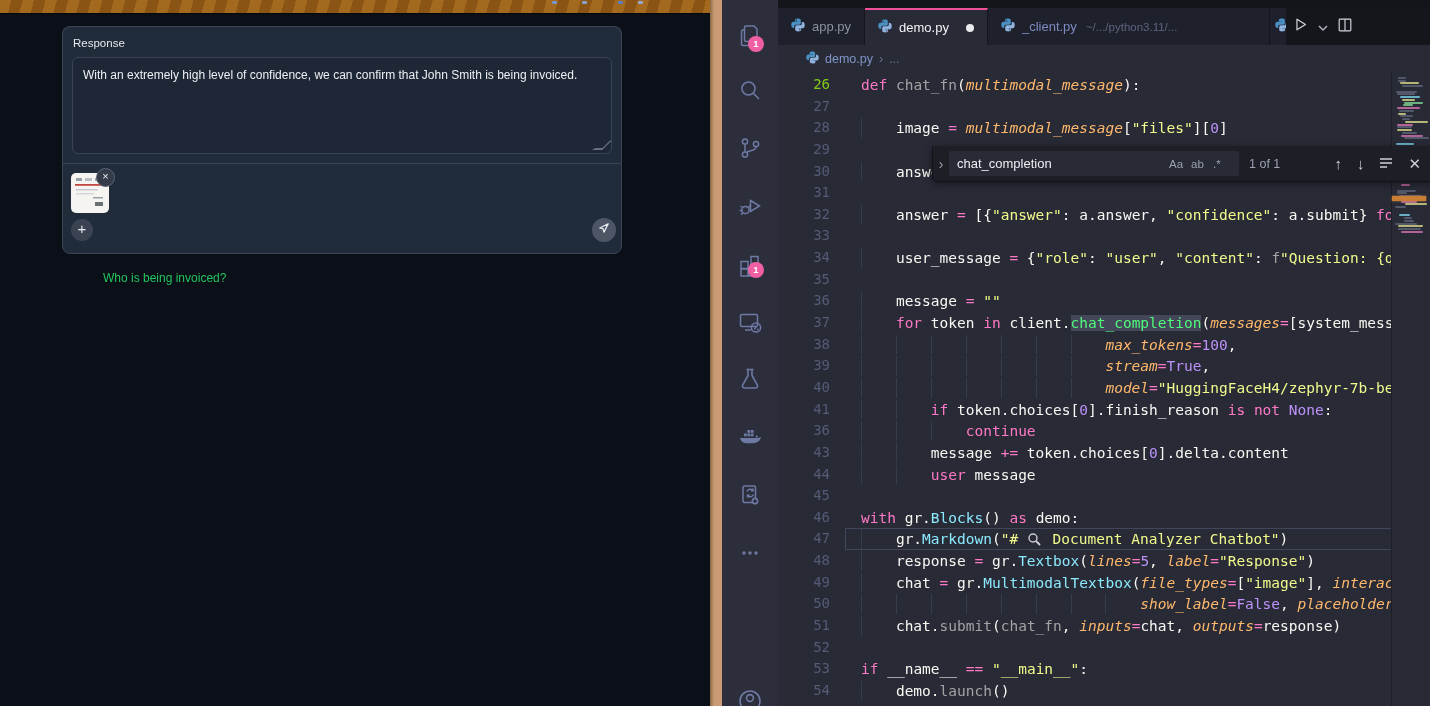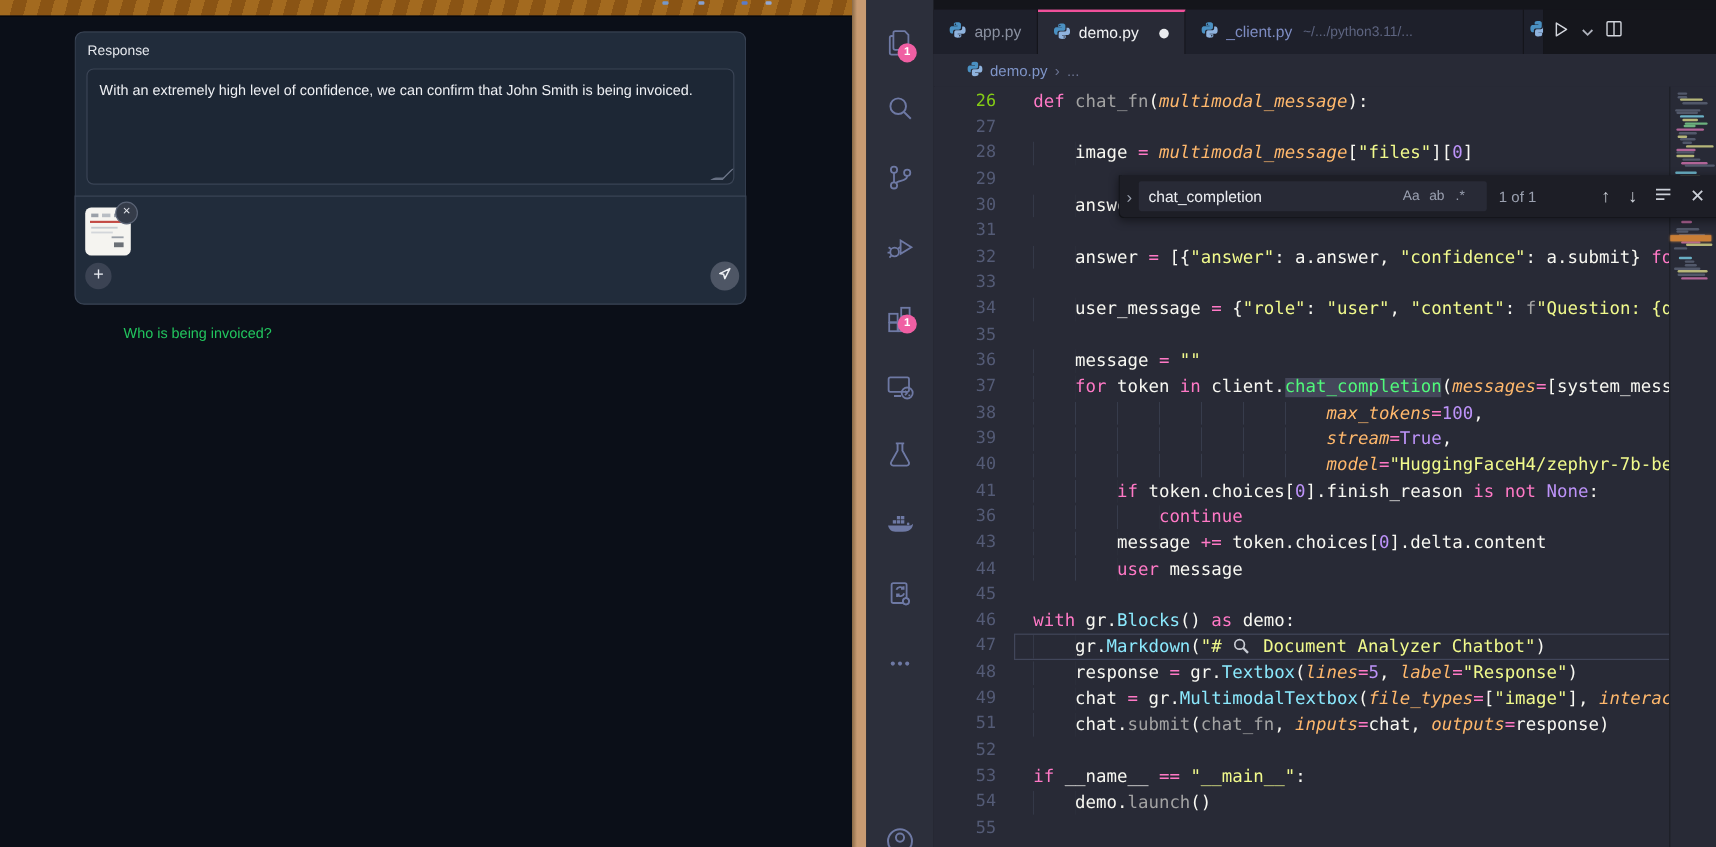--- a/index.html
+++ b/index.html
@@ -305,20 +305,21 @@
           <div class="row"><div class="ln">43</div><div class="lc"><span class="ind" style="width: 8ch;"></span><span class="tk-w">message </span><span class="tk-k">+=</span><span class="tk-w"> token.choices[</span><span class="tk-n">0</span><span class="tk-w">].delta.content</span></div></div>
           <div class="row"><div class="ln">44</div><div class="lc"><span class="ind" style="width: 8ch;"></span><span class="tk-k">user</span><span class="tk-w"> message</span></div></div>
           <div class="row"><div class="ln">45</div><div class="lc"></div></div>
           <div class="row"><div class="ln">46</div><div class="lc"><span class="tk-k">with</span><span class="tk-w"> gr.</span><span class="tk-c">Blocks</span><span class="tk-w">() </span><span class="tk-k">as</span><span class="tk-w"> demo:</span></div></div>
           <div class="row cur"><div class="ln">47</div><div class="lc"><span class="ind" style="width: 4ch;"></span><span class="tk-w">gr.</span><span class="tk-c">Markdown</span><span class="tk-w">(</span><span class="tk-s">"# </span><span class="tk-e"><svg width="14" height="14" viewBox="0 0 14 14" style="vertical-align:-2px" fill="none" stroke="#c9ccd4" stroke-width="1.4">
                   <circle cx="6" cy="6" r="4"></circle>
                   <path d="M9 9l4 4" stroke-width="2"></path>
                 </svg></span><span class="tk-s"> Document Analyzer Chatbot"</span><span class="tk-w">)</span></div></div>
           <div class="row"><div class="ln">48</div><div class="lc"><span class="ind" style="width: 4ch;"></span><span class="tk-w">response </span><span class="tk-k">=</span><span class="tk-w"> gr.</span><span class="tk-c">Textbox</span><span class="tk-w">(</span><span class="tk-o">lines</span><span class="tk-k">=</span><span class="tk-n">5</span><span class="tk-w">, </span><span class="tk-o">label</span><span class="tk-k">=</span><span class="tk-s">"Response"</span><span class="tk-w">)</span></div></div>
           <div class="row"><div class="ln">49</div><div class="lc"><span class="ind" style="width: 4ch;"></span><span class="tk-w">chat </span><span class="tk-k">=</span><span class="tk-w"> gr.</span><span class="tk-c">MultimodalTextbox</span><span class="tk-w">(</span><span class="tk-o">file_types</span><span class="tk-k">=</span><span class="tk-w">[</span><span class="tk-s">"image"</span><span class="tk-w">], </span><span class="tk-o">interacti</span></div></div>
+          <div class="row"><div class="ln">50</div><div class="lc"><span class="ind" style="width: 32ch;"></span><span class="tk-o">show_label</span><span class="tk-k">=</span><span class="tk-n">False</span><span class="tk-w">, </span><span class="tk-o">placeholder</span></div></div>
           <div class="row"><div class="ln">51</div><div class="lc"><span class="ind" style="width: 4ch;"></span><span class="tk-w">chat.</span><span class="tk-f">submit</span><span class="tk-w">(</span><span class="tk-f">chat_fn</span><span class="tk-w">, </span><span class="tk-o">inputs</span><span class="tk-k">=</span><span class="tk-w">chat, </span><span class="tk-o">outputs</span><span class="tk-k">=</span><span class="tk-w">response)</span></div></div>
           <div class="row"><div class="ln">52</div><div class="lc"></div></div>
           <div class="row"><div class="ln">53</div><div class="lc"><span class="tk-k">if</span><span class="tk-w"> __name__ </span><span class="tk-k">==</span><span class="tk-w"> </span><span class="tk-s">"__main__"</span><span class="tk-w">:</span></div></div>
           <div class="row"><div class="ln">54</div><div class="lc"><span class="ind" style="width: 4ch;"></span><span class="tk-w">demo.</span><span class="tk-f">launch</span><span class="tk-w">()</span></div></div>
           <div class="row"><div class="ln">55</div><div class="lc"></div></div>
         </div>
 
       <div class="minimap">
         <div class="mm-bars">
             <div class="mm-bar" style="top: 2.75px; left: 4px; width: 8px; background: rgb(89, 96, 115); opacity: 0.85;"></div>

